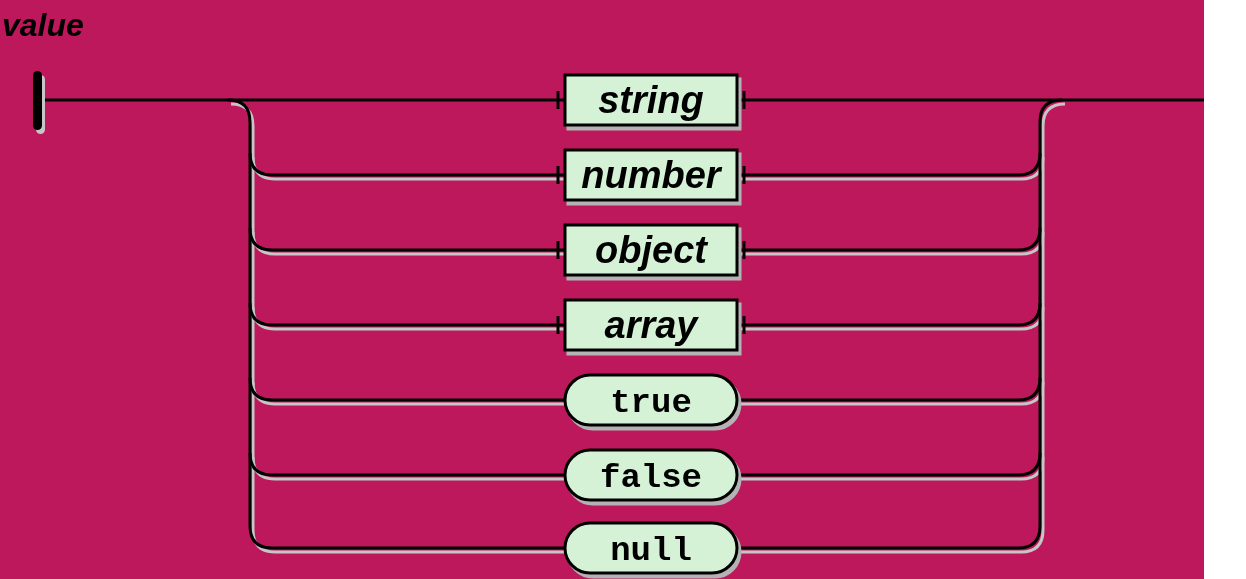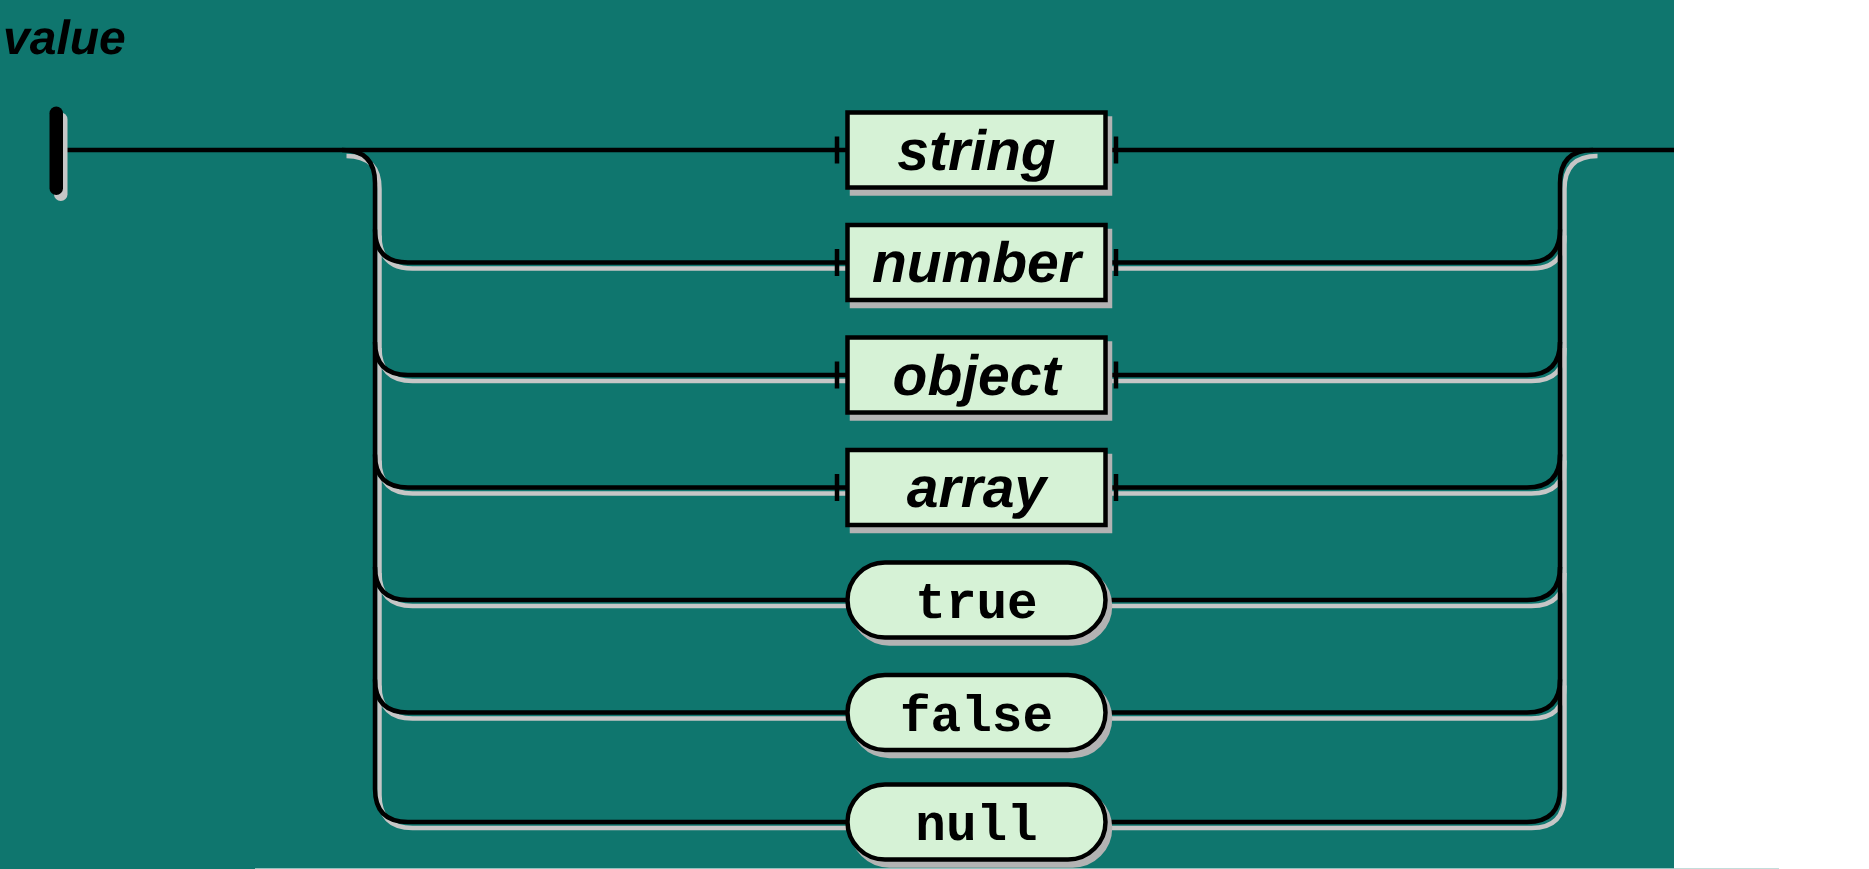--- a/index.html
+++ b/index.html
@@ -2,23 +2,23 @@
 <html><head>
 <meta charset="utf-8">
 <style>
   html, body {
     margin: 0;
     padding: 0;
     background: #ffffff;
   }
   .stage {
     position: relative;
-    width: 1116px;
+    width: 1204px;
     height: 579px;
-    background: #0f766e;
+    background: #be185d;
     overflow: hidden;
   }
   .rr-line {
     fill: none;
     stroke: #000000;
     stroke-width: 3;
   }
   .rr-line-shadow {
     fill: none;
     stroke: #c6c6c6;

